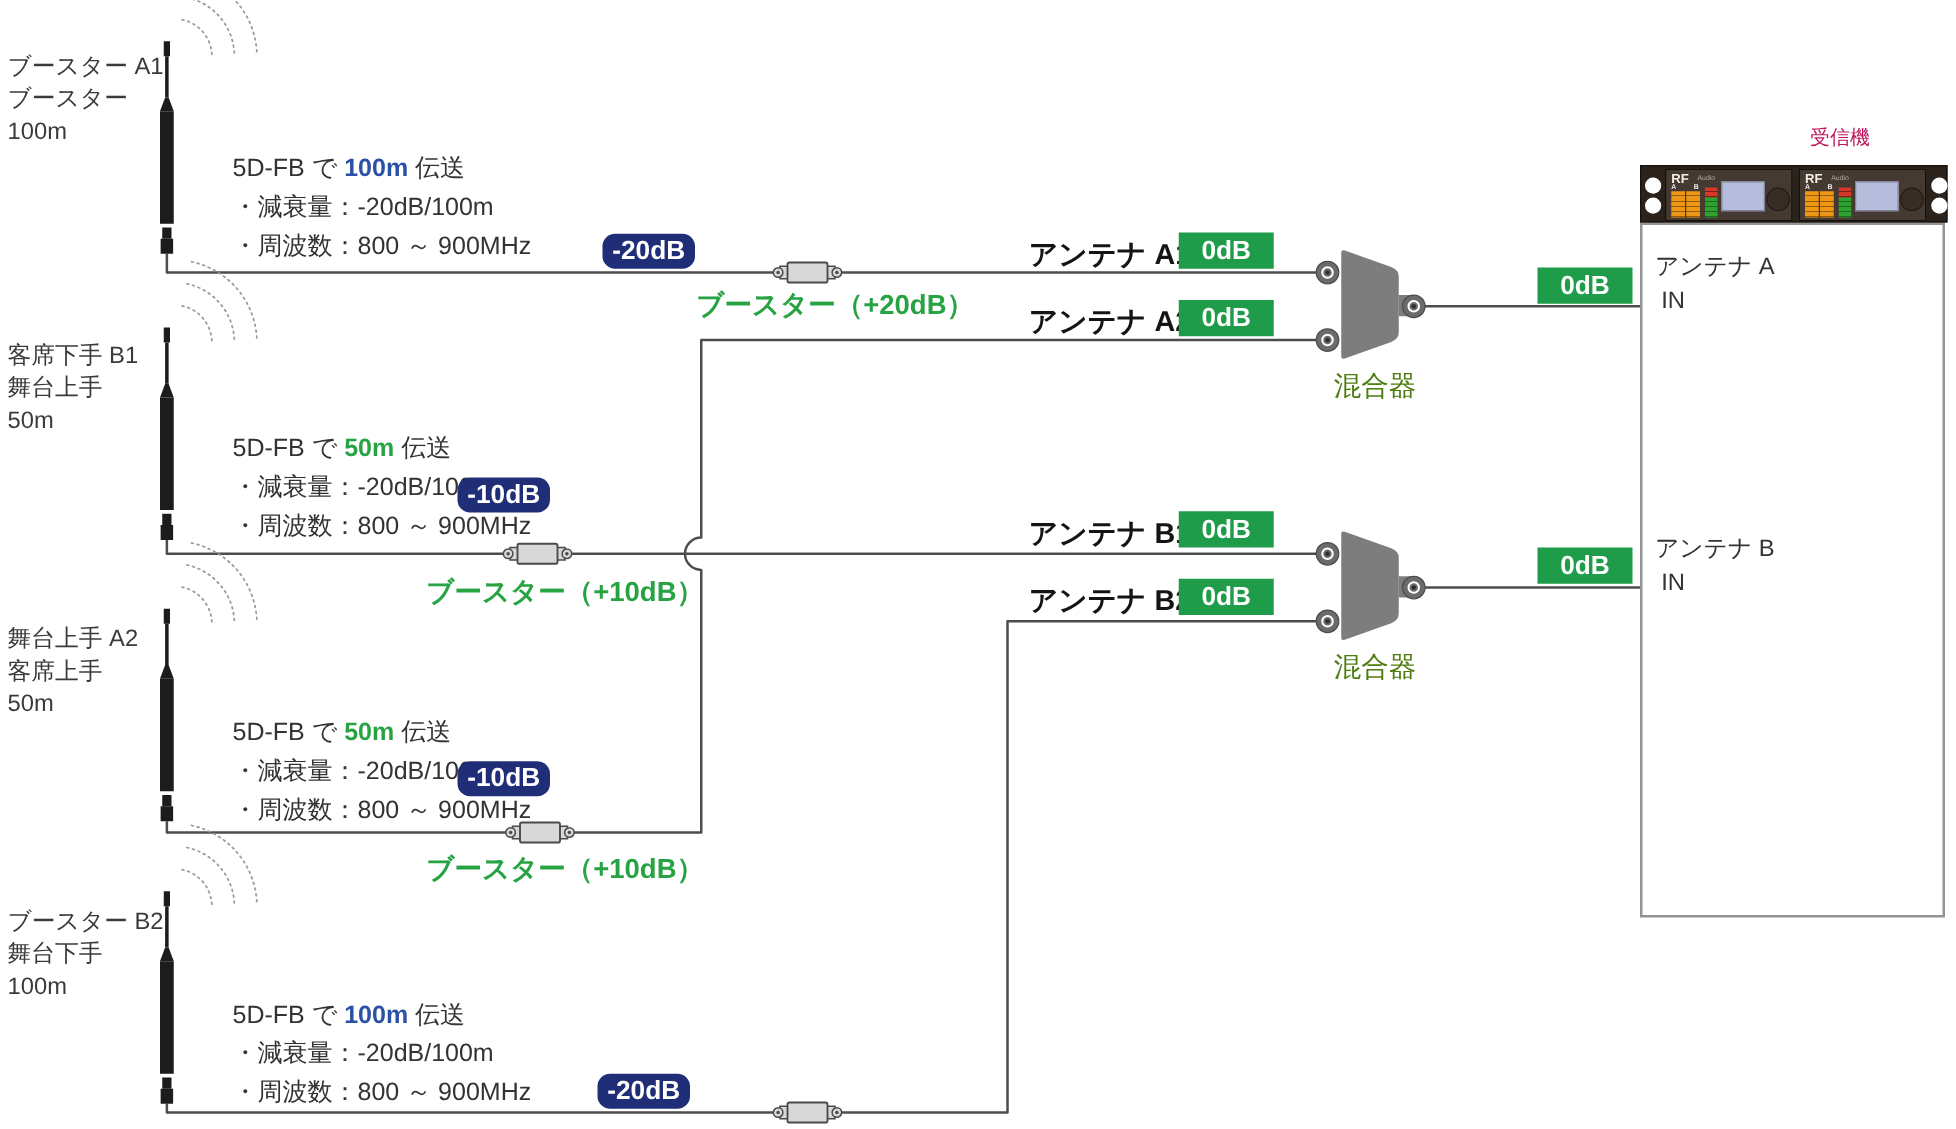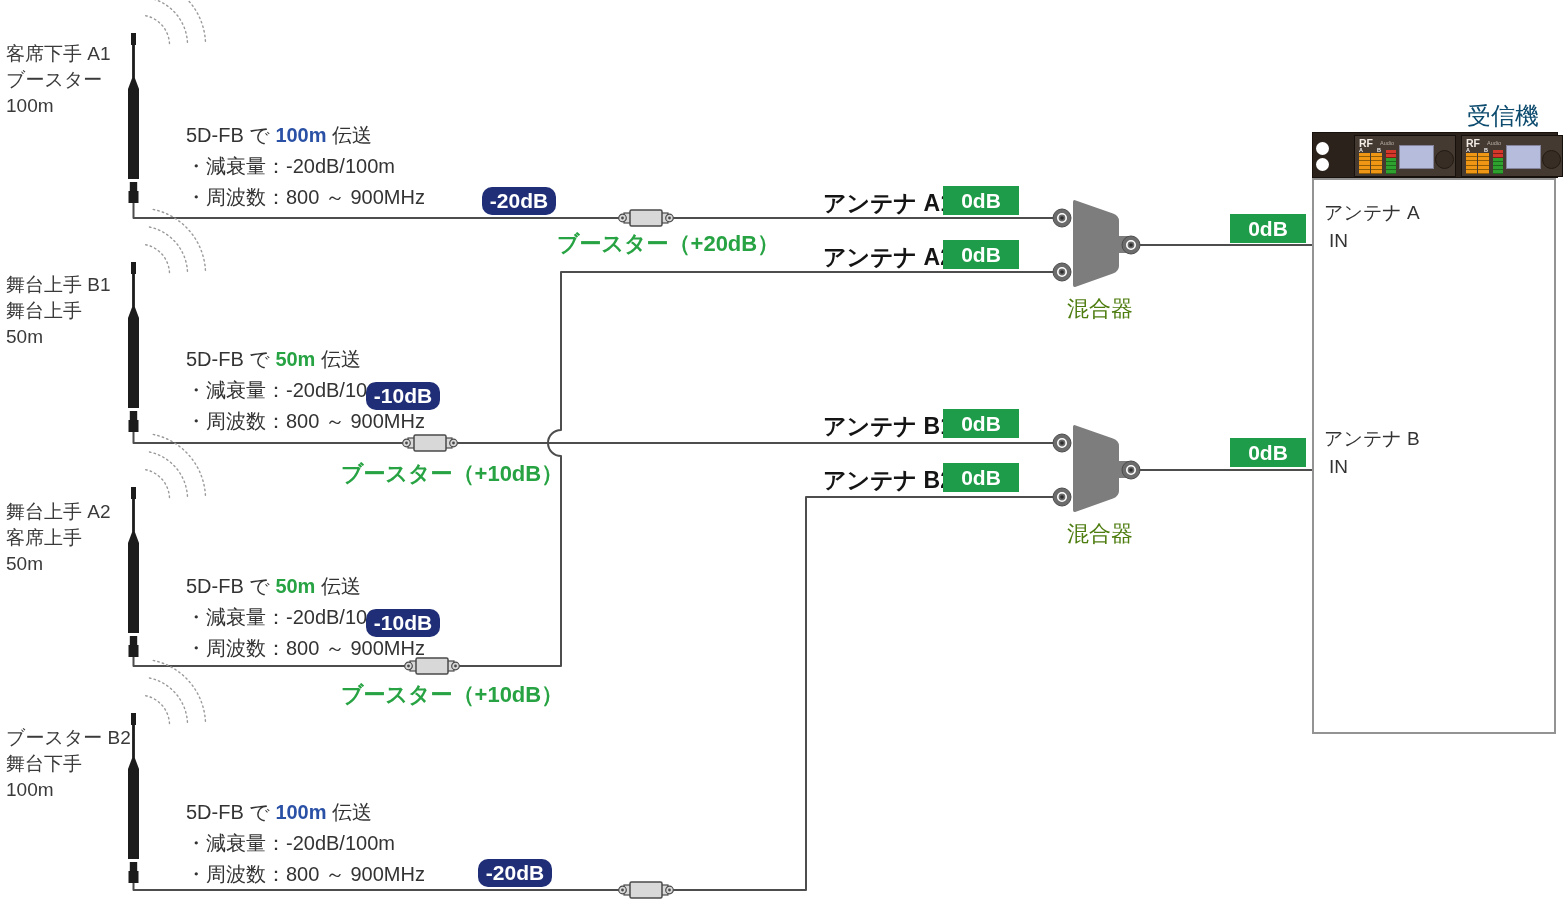--- a/index.html
+++ b/index.html
@@ -22,33 +22,33 @@
   .len-blue{color:var(--len-blue);font-weight:bold;}
   .len-green{color:var(--booster-green);font-weight:bold;}
 
   .db-box{width:74px;height:28px;background:var(--navy);color:#fff;font-weight:bold;
           font-size:21px;display:flex;align-items:center;justify-content:center;border-radius:10px;}
   .db-green{width:76px;height:29px;background:var(--green);color:#fff;font-weight:bold;
           font-size:21px;display:flex;align-items:center;justify-content:center;}
   .booster-label{color:var(--booster-green);font-weight:bold;font-size:22px;}
   .mix-label{font-weight:bold;font-size:23px;color:#141414;}
   .mixer-name{font-size:22px;color:#4d7c0f;width:74px;text-align:center;}
-  .rcv-title{font-size:24px;color:#0c4a6e;width:110px;text-align:center;}
+  .rcv-title{font-size:16px;color:#be185d;width:110px;text-align:left;}
   .port-label{font-size:19px;color:#333;}
 
   
   .rcv-body{position:absolute;left:1312px;top:178px;width:244px;height:556px;
             border:2px solid #939393;background:#fff;z-index:1;}
 
   
   .rack{position:absolute;left:1312px;top:132px;width:246px;height:46px;
         background:#2b221c;border:1px solid #19110c;z-index:3;}
   .screw{position:absolute;width:13px;height:13px;border-radius:50%;background:#fff;}
   .module{position:absolute;top:2px;width:102px;height:42px;background:#443a32;
-          border:1px solid #15100c;margin-left:22px;}
+          border:1px solid #15100c;}
   .m-rf{position:absolute;left:4px;top:1px;font-size:10.5px;font-weight:bold;color:#f2ece6;}
   .m-audio{position:absolute;left:25px;top:4px;font-size:5.5px;color:#b7aea6;}
   .m-ab{position:absolute;left:4px;top:11px;width:22px;display:flex;justify-content:space-between;
         font-size:5.5px;font-weight:bold;color:#eee;}
   .m-bar{position:absolute;top:17px;width:11px;height:21px;
          background:repeating-linear-gradient(to bottom,#ef9615 0px,#ef9615 3.3px,#8f5c08 3.3px,#8f5c08 4.2px);}
   .m-audiobar{position:absolute;left:31px;top:14px;width:10px;height:24px;}
   .m-audiobar .red{height:8px;background:repeating-linear-gradient(to bottom,#d5372b 0px,#d5372b 3px,#7e1f16 3px,#7e1f16 4px);}
   .m-audiobar .grn{height:16px;background:repeating-linear-gradient(to bottom,#2ea12e 0px,#2ea12e 3px,#1c6b1c 3px,#1c6b1c 4px);}
   .m-lcd{position:absolute;left:44px;top:9px;width:35px;height:24px;background:#b6bcdb;border:1px solid #83839b;}
@@ -125,26 +125,26 @@
     <use href="#conn" x="1062" y="272"></use>
     <use href="#conn" x="1131" y="245"></use>
 
     <use href="#mixer-body" x="1073" y="424"></use>
     <use href="#conn" x="1062" y="443"></use>
     <use href="#conn" x="1062" y="497"></use>
     <use href="#conn" x="1131" y="470"></use>
   </svg>
 
   <div class="lbl ant-meta" style="left:6px;top:41px;">
-    <div>客席下手 A1</div>
+    <div>ブースター A1</div>
     <div>ブースター</div>
     <div>100m</div>
   </div>
   <div class="lbl ant-meta" style="left:6px;top:272px;">
-    <div>舞台上手 B1</div>
+    <div>客席下手 B1</div>
     <div>舞台上手</div>
     <div>50m</div>
   </div>
   <div class="lbl ant-meta" style="left:6px;top:499px;">
     <div>舞台上手 A2</div>
     <div>客席上手</div>
     <div>50m</div>
   </div>
   <div class="lbl ant-meta" style="left:6px;top:725px;">
     <div>ブースター B2</div>

